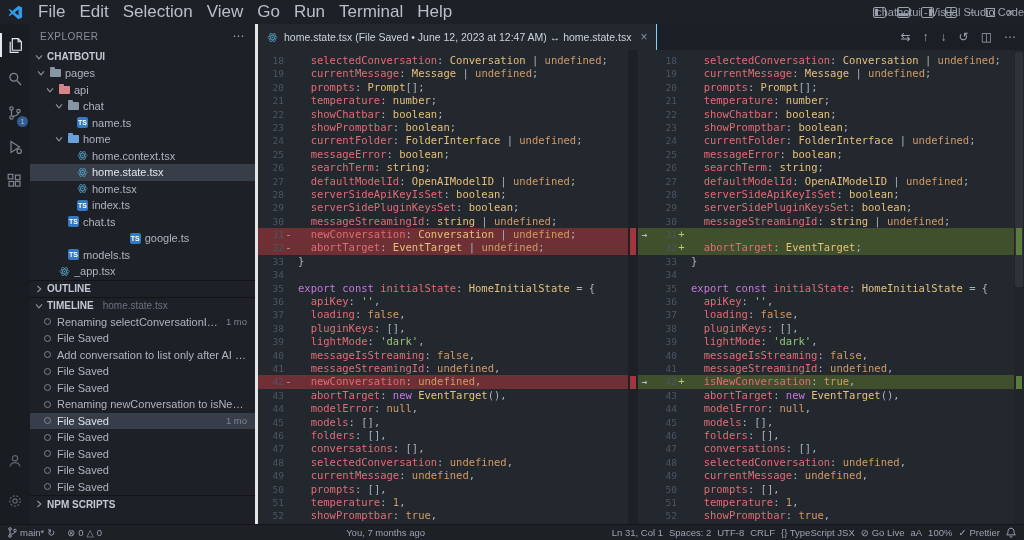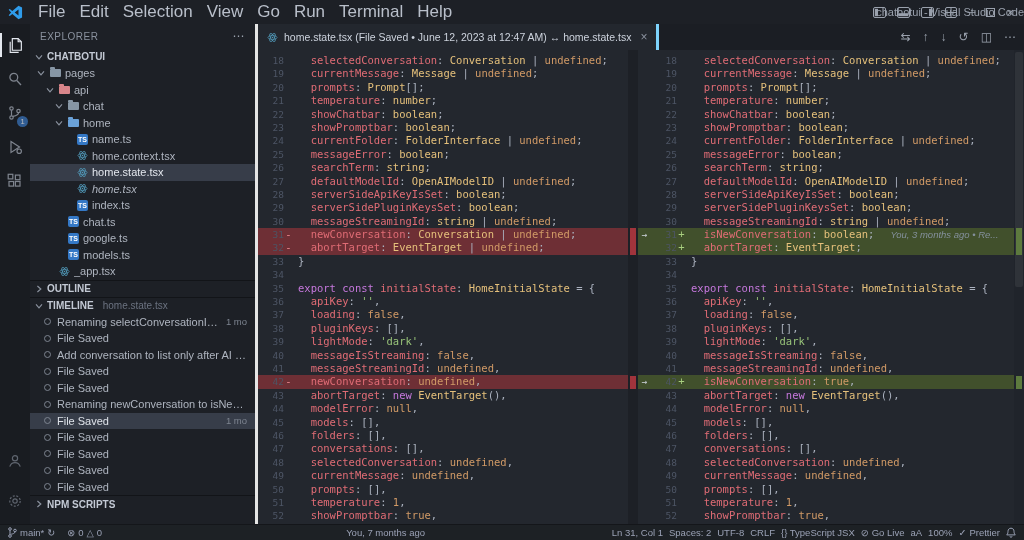--- a/index.html
+++ b/index.html
@@ -49,21 +49,21 @@
   .timeline{flex:none}
   .tl-row{height:16.5px;display:flex;align-items:center;gap:6px;padding:0 8px 0 14px}
   .tl-row.sel{background:#373d49;color:#dfe3ea}
   .tl-ic{width:7px;height:7px;border:1px solid #7d8490;border-radius:50%;flex:none}
   .tl-label{overflow:hidden;text-overflow:ellipsis;white-space:nowrap;flex:1}
   .tl-time{color:#7d8490;font-size:9.5px;flex:none}
 
   
   .editor{flex:1;display:flex;flex-direction:column;min-width:0;background:#23272e}
   .tabbar{height:26px;background:#1b1e24;display:flex;align-items:stretch;position:relative;flex:none}
-  .tab{display:flex;align-items:center;gap:6px;padding:0 9px;background:#23272e;color:#cdd3dd;font-size:10.5px;white-space:nowrap;border-right:3px solid #7dd3fc}
+  .tab{display:flex;align-items:center;gap:6px;padding:0 9px;background:#23272e;color:#cdd3dd;font-size:10.5px;white-space:nowrap;border-right:1px solid #7dd3fc}
   .tab .close{color:#8a919e;margin-left:3px;font-size:12px}
   .tab-actions{position:absolute;right:8px;top:0;bottom:0;display:flex;align-items:center;gap:12px;color:#9aa1ad;font-size:12px}
   .tab-actions span{cursor:pointer}
 
   .diff{flex:1;display:flex;position:relative;overflow:hidden;font-family:"DejaVu Sans Mono",monospace}
   .pane{padding-top:4px;overflow:hidden}
   .pane.pl{width:370px;flex:none}
   .sash{width:10px;background:#1d2026;position:relative;flex:none}
   .pane.pr{flex:1;position:relative;min-width:0}
   .crow{display:flex;height:13.4px;line-height:13.4px;font-size:10.5px;white-space:pre}
@@ -230,33 +230,33 @@
         </div>
         <div class="trow" style="padding-left: 24px;">
           <span class="chev exp">
             <svg width="8" height="8" viewBox="0 0 8 8">
               <path d="M2.4 1l3.4 3-3.4 3" fill="none" stroke="#8a919e" stroke-width="1.2"></path>
             </svg>
           </span>
           <span class="fold" style="background: rgb(135, 150, 165);"></span>
           <span class="tlabel">chat</span>
         </div>
+        <div class="trow" style="padding-left: 33px;">
+          <span class="chev"></span>
+          <span class="tsb">TS</span>
+          <span class="tlabel">name.ts</span>
+        </div>
         <div class="trow" style="padding-left: 24px;">
           <span class="chev exp">
             <svg width="8" height="8" viewBox="0 0 8 8">
               <path d="M2.4 1l3.4 3-3.4 3" fill="none" stroke="#8a919e" stroke-width="1.2"></path>
             </svg>
           </span>
           <span class="fold" style="background: rgb(106, 161, 216);"></span>
           <span class="tlabel">home</span>
-        </div>
-        <div class="trow" style="padding-left: 33px;">
-          <span class="chev"></span>
-          <span class="tsb">TS</span>
-          <span class="tlabel">name.ts</span>
         </div>
         <div class="trow" style="padding-left: 33px;">
           <span class="chev"></span>
           <span>
             <svg width="11" height="11" viewBox="0 0 24 24" style="flex:none">
               <g stroke="#519aba" stroke-width="1.6" fill="none">
                 <ellipse cx="12" cy="12" rx="10" ry="4.2"></ellipse>
                 <ellipse cx="12" cy="12" rx="10" ry="4.2" transform="rotate(60 12 12)"></ellipse>
                 <ellipse cx="12" cy="12" rx="10" ry="4.2" transform="rotate(120 12 12)"></ellipse>
               </g>
@@ -272,21 +272,21 @@
               <g stroke="#519aba" stroke-width="1.6" fill="none">
                 <ellipse cx="12" cy="12" rx="10" ry="4.2"></ellipse>
                 <ellipse cx="12" cy="12" rx="10" ry="4.2" transform="rotate(60 12 12)"></ellipse>
                 <ellipse cx="12" cy="12" rx="10" ry="4.2" transform="rotate(120 12 12)"></ellipse>
               </g>
               <circle cx="12" cy="12" r="1.8" fill="#519aba"></circle>
             </svg>
           </span>
           <span class="tlabel">home.state.tsx</span>
         </div>
-        <div class="trow" style="padding-left: 33px; font-style: italic;">
+        <div class="trow" style="padding-left: 33px;">
           <span class="chev"></span>
           <span>
             <svg width="11" height="11" viewBox="0 0 24 24" style="flex:none">
               <g stroke="#519aba" stroke-width="1.6" fill="none">
                 <ellipse cx="12" cy="12" rx="10" ry="4.2"></ellipse>
                 <ellipse cx="12" cy="12" rx="10" ry="4.2" transform="rotate(60 12 12)"></ellipse>
                 <ellipse cx="12" cy="12" rx="10" ry="4.2" transform="rotate(120 12 12)"></ellipse>
               </g>
               <circle cx="12" cy="12" r="1.8" fill="#519aba"></circle>
             </svg>
@@ -296,21 +296,21 @@
         <div class="trow" style="padding-left: 33px;">
           <span class="chev"></span>
           <span class="tsb">TS</span>
           <span class="tlabel">index.ts</span>
         </div>
         <div class="trow" style="padding-left: 24px;">
           <span class="chev"></span>
           <span class="tsb">TS</span>
           <span class="tlabel">chat.ts</span>
         </div>
-        <div class="trow" style="padding-left: 24px;">
+        <div class="trow" style="padding-left: 24px; justify-content: center;">
           <span class="chev"></span>
           <span class="tsb">TS</span>
           <span class="tlabel">google.ts</span>
         </div>
         <div class="trow" style="padding-left: 24px;">
           <span class="chev"></span>
           <span class="tsb">TS</span>
           <span class="tlabel">models.ts</span>
         </div>
         <div class="trow" style="padding-left: 15px;">
@@ -487,21 +487,21 @@
           <div class="crow"><span class="arr"></span><span class="ln">21</span><span class="sign"></span><span class="codeln">  <span class="v">temperature</span>: <span class="t">number</span>;</span></div>
           <div class="crow"><span class="arr"></span><span class="ln">22</span><span class="sign"></span><span class="codeln">  <span class="v">showChatbar</span>: <span class="t">boolean</span>;</span></div>
           <div class="crow"><span class="arr"></span><span class="ln">23</span><span class="sign"></span><span class="codeln">  <span class="v">showPromptbar</span>: <span class="t">boolean</span>;</span></div>
           <div class="crow"><span class="arr"></span><span class="ln">24</span><span class="sign"></span><span class="codeln">  <span class="v">currentFolder</span>: <span class="t">FolderInterface</span> | <span class="c">undefined</span>;</span></div>
           <div class="crow"><span class="arr"></span><span class="ln">25</span><span class="sign"></span><span class="codeln">  <span class="v">messageError</span>: <span class="t">boolean</span>;</span></div>
           <div class="crow"><span class="arr"></span><span class="ln">26</span><span class="sign"></span><span class="codeln">  <span class="v">searchTerm</span>: <span class="t">string</span>;</span></div>
           <div class="crow"><span class="arr"></span><span class="ln">27</span><span class="sign"></span><span class="codeln">  <span class="v">defaultModelId</span>: <span class="t">OpenAIModelID</span> | <span class="c">undefined</span>;</span></div>
           <div class="crow"><span class="arr"></span><span class="ln">28</span><span class="sign"></span><span class="codeln">  <span class="v">serverSideApiKeyIsSet</span>: <span class="t">boolean</span>;</span></div>
           <div class="crow"><span class="arr"></span><span class="ln">29</span><span class="sign"></span><span class="codeln">  <span class="v">serverSidePluginKeysSet</span>: <span class="t">boolean</span>;</span></div>
           <div class="crow"><span class="arr"></span><span class="ln">30</span><span class="sign"></span><span class="codeln">  <span class="v">messageStreamingId</span>: <span class="t">string</span> | <span class="c">undefined</span>;</span></div>
-          <div class="crow add"><span class="arr">→</span><span class="ln">31</span><span class="sign">+</span><span class="codeln">  <span class="v">isNewConversation</span>: <span class="t">boolean</span>;<span class="blame">You, 3 months ago • Re...</span></span></div>
+          <div class="crow add"><span class="arr">→</span><span class="ln">31</span><span class="sign">+</span></div>
           <div class="crow add"><span class="arr"></span><span class="ln">32</span><span class="sign">+</span><span class="codeln">  <span class="v">abortTarget</span>: <span class="t">EventTarget</span>;</span></div>
           <div class="crow"><span class="arr"></span><span class="ln">33</span><span class="sign"></span><span class="codeln">}</span></div>
           <div class="crow"><span class="arr"></span><span class="ln">34</span><span class="sign"></span><span class="codeln"></span></div>
           <div class="crow"><span class="arr"></span><span class="ln">35</span><span class="sign"></span><span class="codeln"><span class="k">export</span> <span class="k">const</span> <span class="v">initialState</span>: <span class="t">HomeInitialState</span> = {</span></div>
           <div class="crow"><span class="arr"></span><span class="ln">36</span><span class="sign"></span><span class="codeln">  <span class="v">apiKey</span>: <span class="s">''</span>,</span></div>
           <div class="crow"><span class="arr"></span><span class="ln">37</span><span class="sign"></span><span class="codeln">  <span class="v">loading</span>: <span class="c">false</span>,</span></div>
           <div class="crow"><span class="arr"></span><span class="ln">38</span><span class="sign"></span><span class="codeln">  <span class="v">pluginKeys</span>: [],</span></div>
           <div class="crow"><span class="arr"></span><span class="ln">39</span><span class="sign"></span><span class="codeln">  <span class="v">lightMode</span>: <span class="s">'dark'</span>,</span></div>
           <div class="crow"><span class="arr"></span><span class="ln">40</span><span class="sign"></span><span class="codeln">  <span class="v">messageIsStreaming</span>: <span class="c">false</span>,</span></div>
           <div class="crow"><span class="arr"></span><span class="ln">41</span><span class="sign"></span><span class="codeln">  <span class="v">messageStreamingId</span>: <span class="c">undefined</span>,</span></div>

